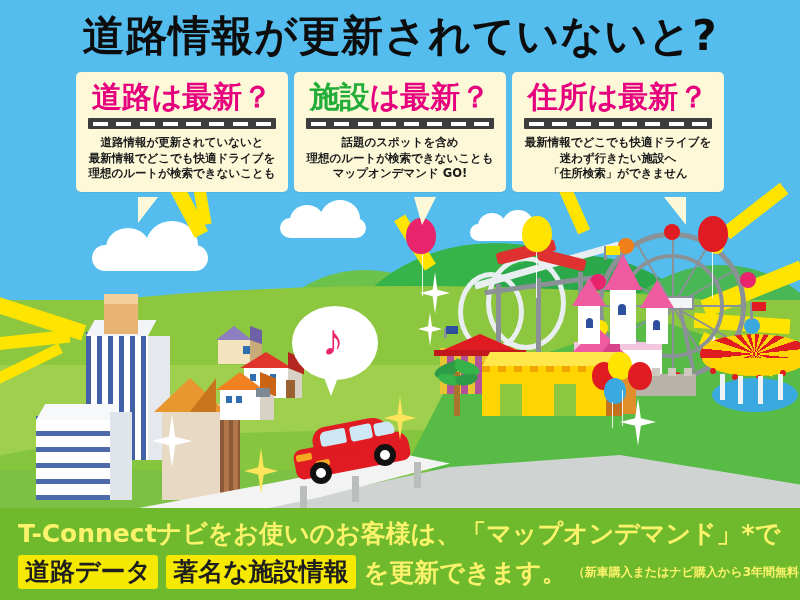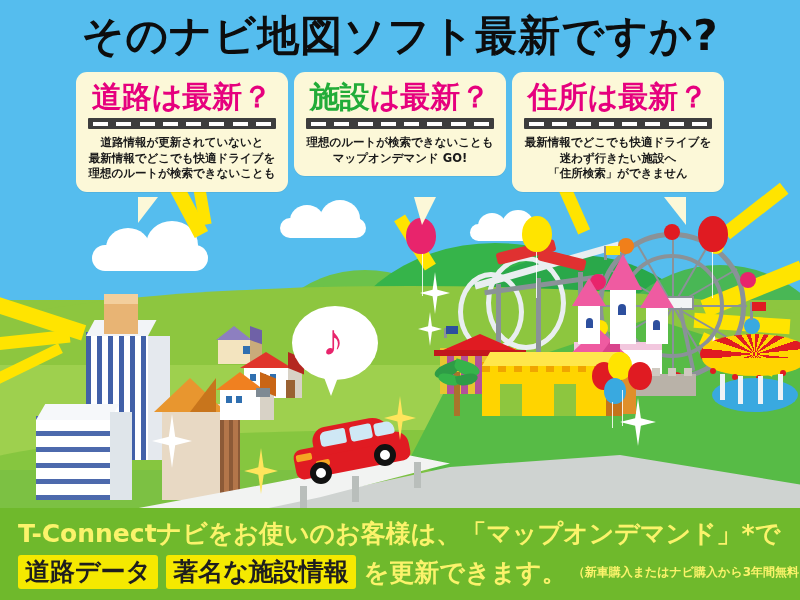--- a/index.html
+++ b/index.html
@@ -103,21 +103,21 @@
   .header{position:absolute;left:0;top:0;width:800px;height:72px;background:#55bdee;z-index:5;}
   .title{
     position:absolute;left:0;top:8px;width:800px;text-align:center;
     color:#0d0d0d;font-size:42px;font-weight:bold;letter-spacing:1px;
     font-family:"DejaVu Sans","Liberation Sans",sans-serif;
     white-space:nowrap;
   }
 
   
   .panels{position:absolute;left:0;top:72px;width:800px;height:150px;z-index:6;}
-  .panel{position:absolute;top:0;width:212px;background:#fcf8d8;border-radius:11px;
+  .panel{position:absolute;top:0;width:212px;background:#fcf8d8;border-radius:5px;
      box-shadow:0 1px 0 rgba(0,0,0,.05);}
   .panel-1{left:76px;}
   .panel-2{left:294px;}
   .panel-3{left:512px;}
   .panel-inner{padding:8px 6px 10px 6px;}
   .panel-head{text-align:center;font-size:30px;font-weight:bold;line-height:34px;
      font-family:"DejaVu Sans","Liberation Sans",sans-serif;white-space:nowrap;}
   .mag{color:#e6007e;}
   .grn{color:#22ac38;margin-top:32px;}
   .road-rule{position:relative;height:11px;margin:4px 6px 6px 6px;background:#3d3d3d;border-radius:1px;
@@ -415,21 +415,21 @@
     <div class="tree" style="left:574px;top:436px;width:28px;height:54px;"></div>
     <div class="tree" style="left:620px;top:452px;width:26px;height:50px;"></div>
     <div class="tree" style="left:666px;top:432px;width:30px;height:58px;"></div>
     <div class="tree dark" style="left:706px;top:414px;width:26px;height:52px;"></div>
     <div class="tree" style="left:742px;top:434px;width:28px;height:54px;"></div>
     <div class="tree dark" style="left:772px;top:404px;width:24px;height:48px;"></div>
     <div class="tree" style="left:528px;top:460px;width:24px;height:46px;"></div>
   </div>
 
   <div class="header">
-    <div class="title">そのナビ地図ソフト最新ですか?</div>
+    <div class="title">道路情報が更新されていないと?</div>
   </div>
 
   <div class="panels">
 
     <div class="panel panel-1">
       <div class="panel-inner">
         <div class="panel-head"><span class="mag">道路</span><span class="mag">は最新？</span></div>
         <div class="road-rule">
           <span class="dash"></span>
             <span class="dash"></span>
@@ -456,20 +456,21 @@
           <span class="dash"></span>
             <span class="dash"></span>
             <span class="dash"></span>
             <span class="dash"></span>
           <span class="dash"></span>
             <span class="dash"></span>
             <span class="dash"></span>
             <span class="dash"></span>
         </div>
         <div class="panel-body">
+          <div>話題のスポットを含め</div>
           <div>理想のルートが検索できないことも</div>
           <div>マップオンデマンド GO!</div>
         </div>
       </div>
       <div class="tail tail-2"></div>
     </div>
 
     <div class="panel panel-3">
       <div class="panel-inner">
         <div class="panel-head"><span class="mag">住所</span><span class="mag">は最新？</span></div>

